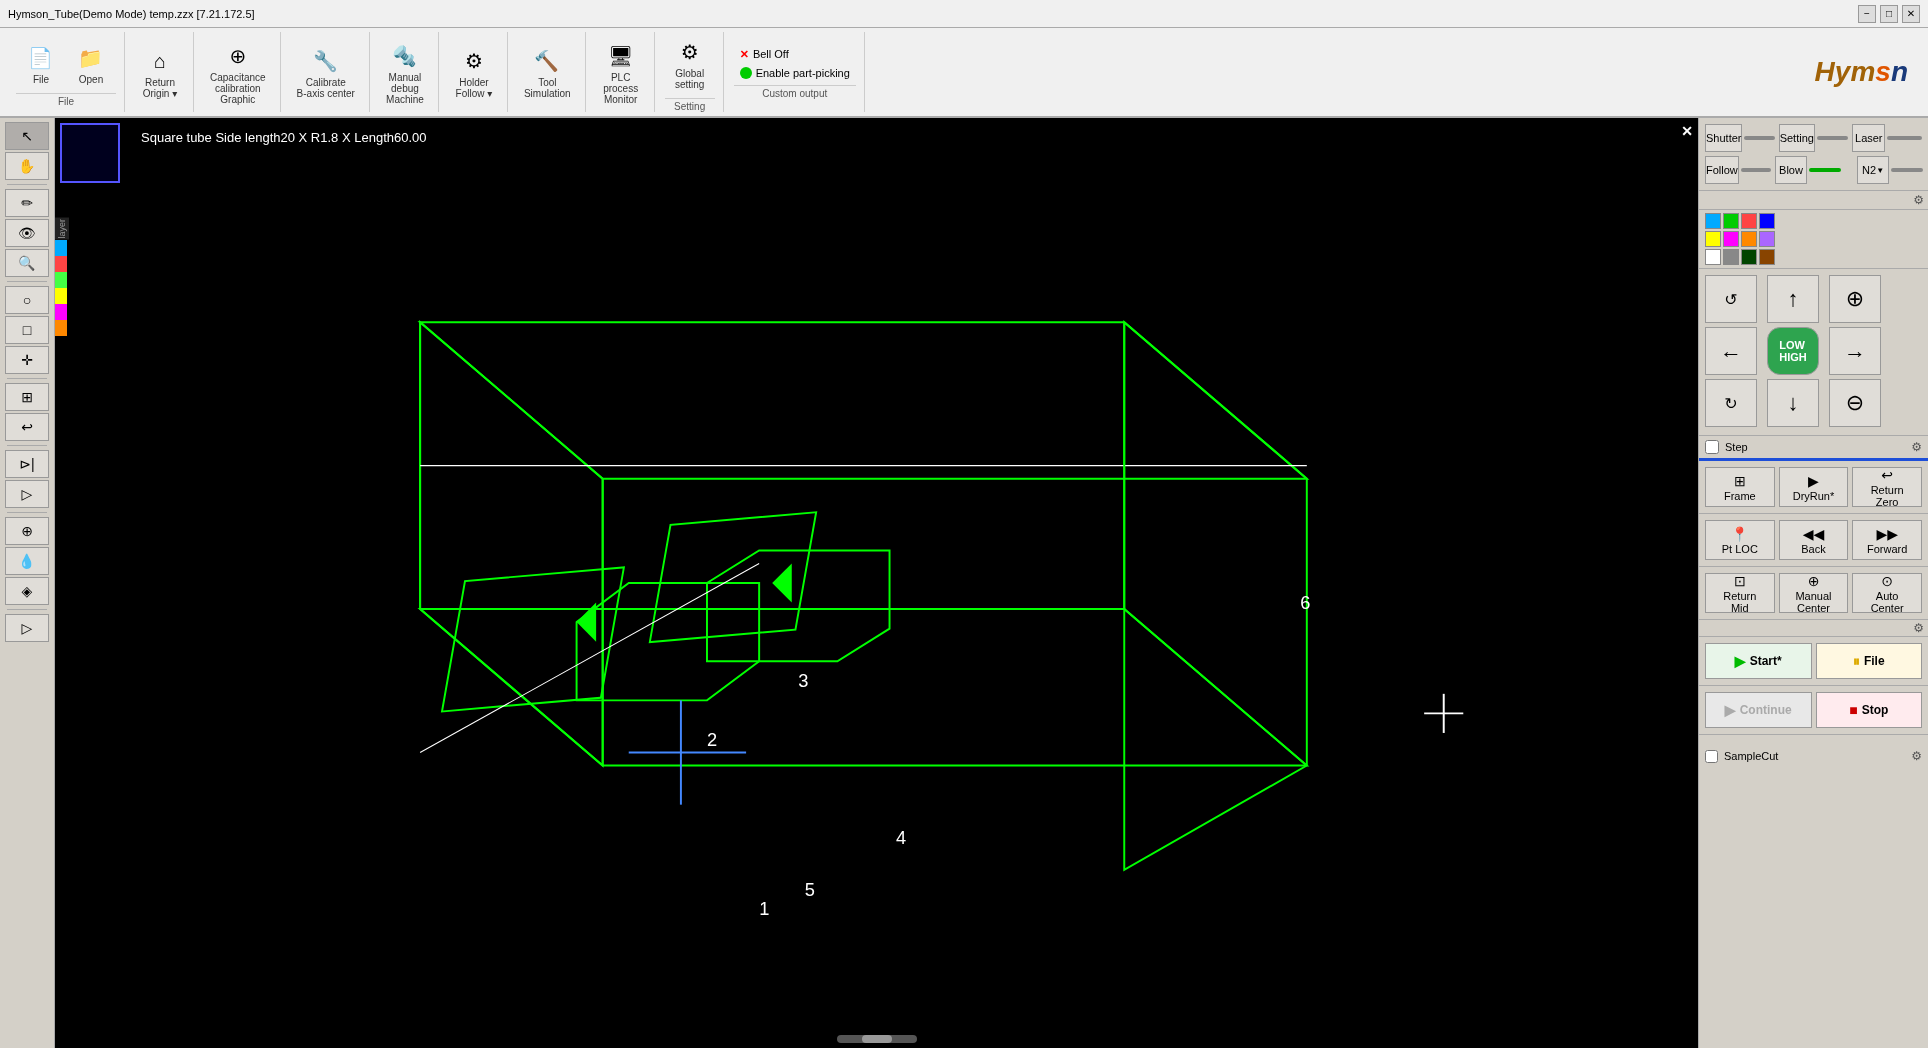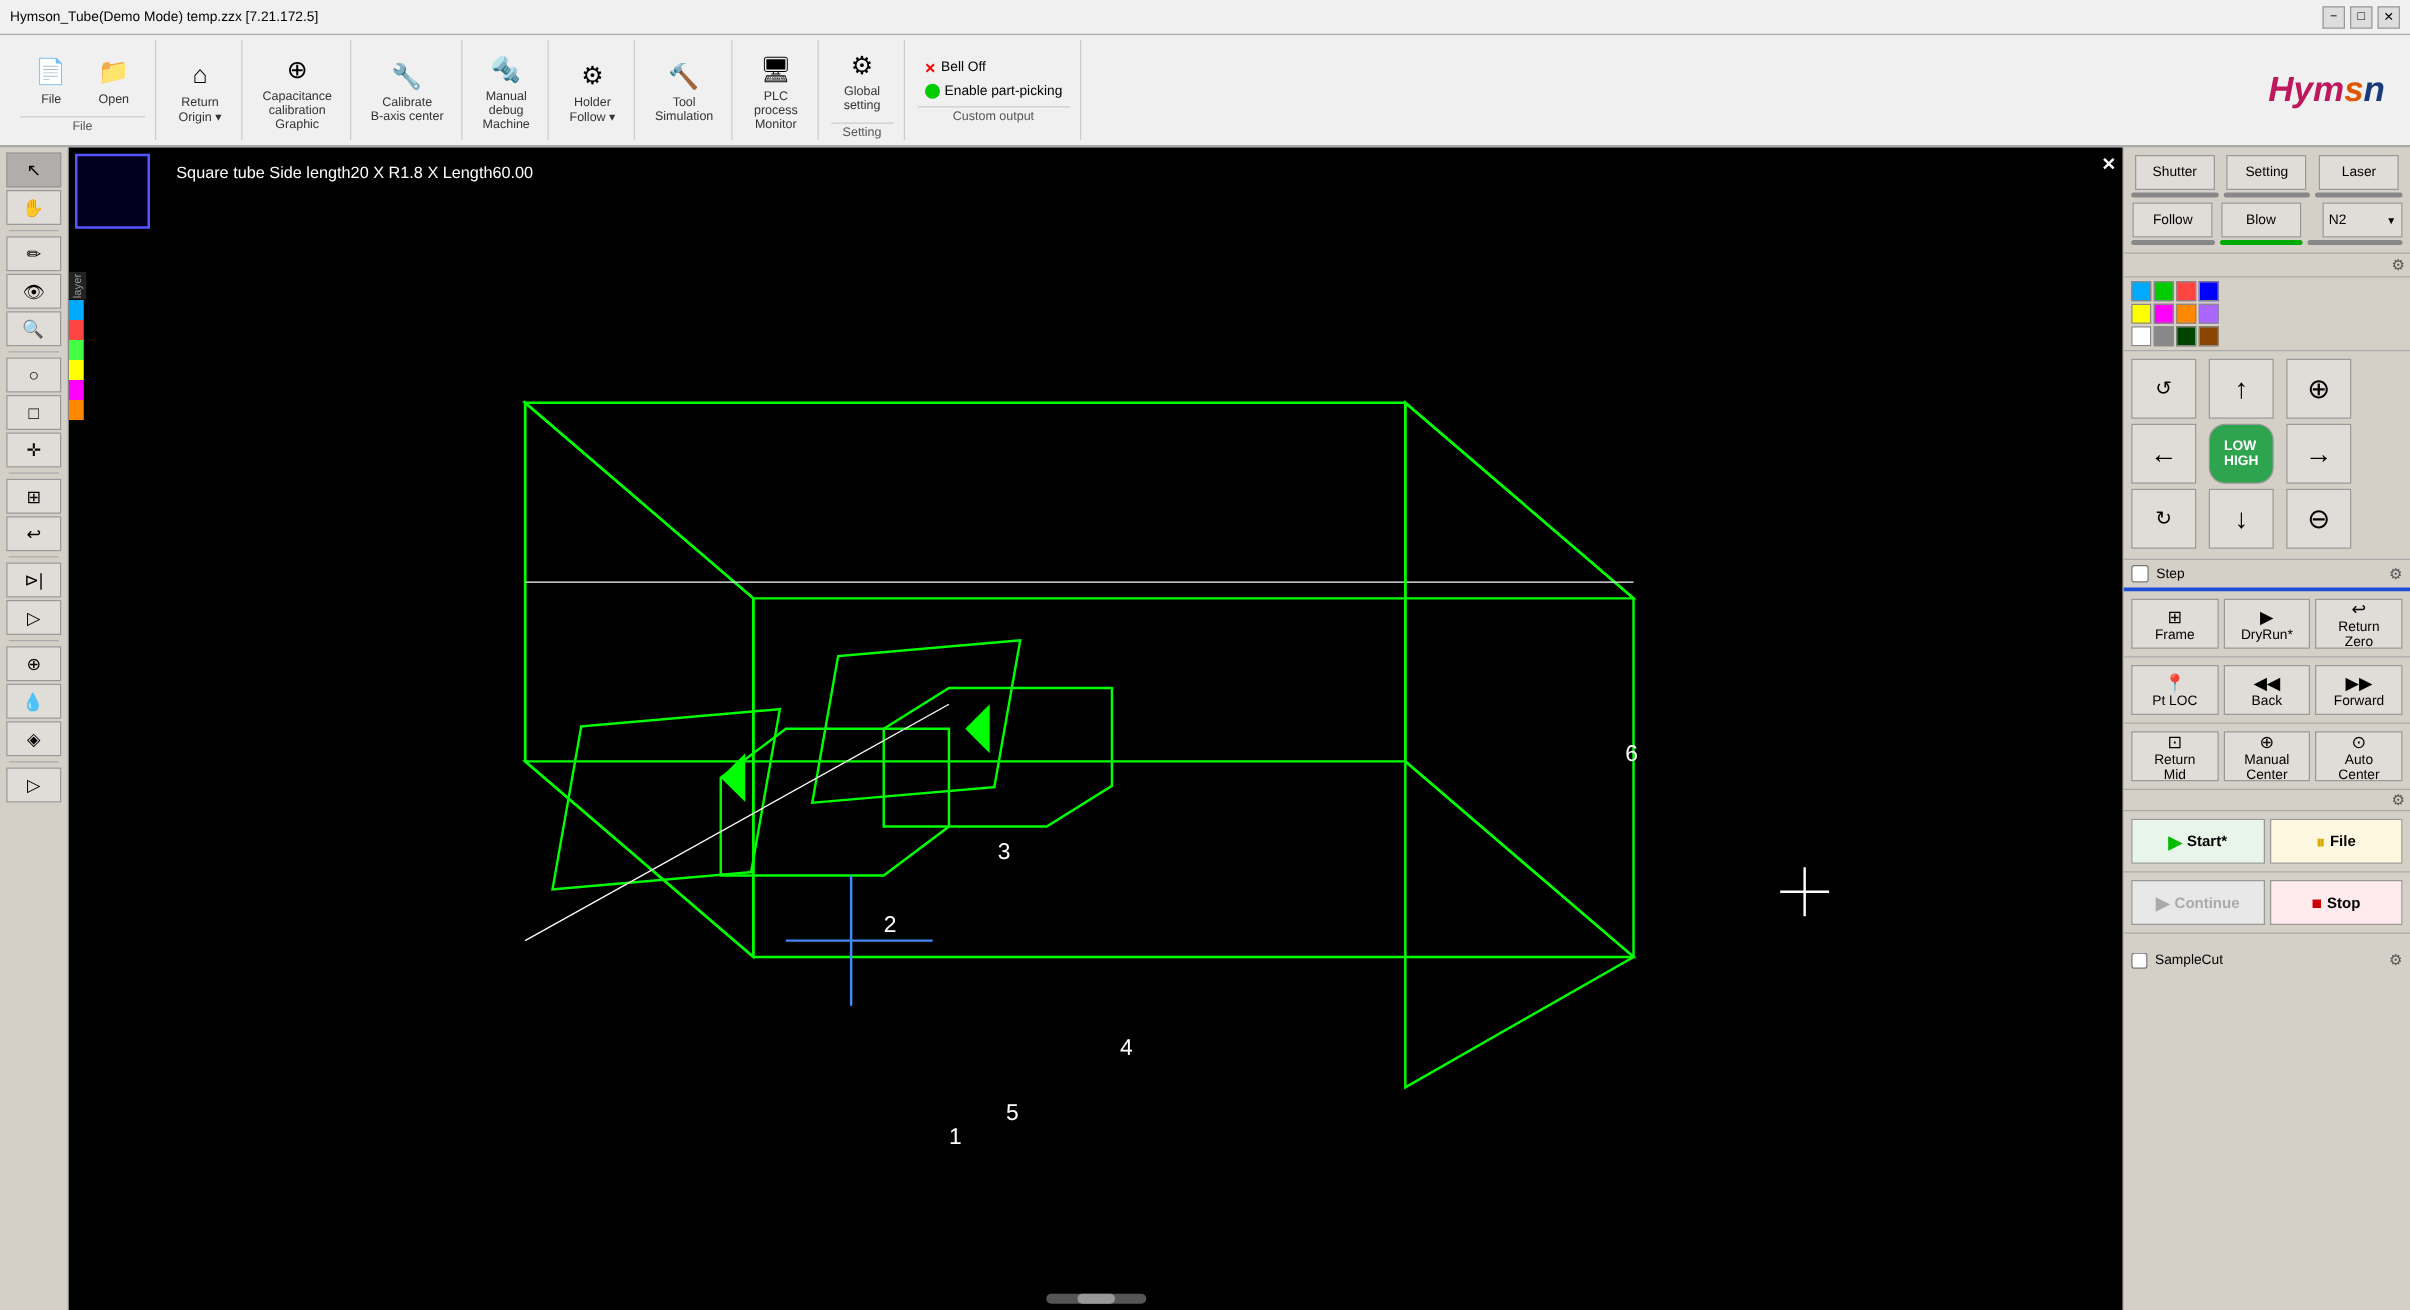--- a/index.html
+++ b/index.html
@@ -40,21 +40,21 @@
     
     #canvas-area { flex: 1; background: #000; position: relative; overflow: hidden; }
     #canvas-label { position: absolute; top: 10px; left: 80px; color: white; font-size: 13px; background: rgba(0,0,0,0.5); padding: 2px 6px; }
     #shape-preview { position: absolute; top: 5px; left: 5px; width: 60px; height: 60px; border: 2px solid #5555ff; background: rgba(0,0,100,0.3); }
 
     
     #main-svg { width: 100%; height: 100%; }
 
     
     #right-panel { width: 230px; background: #d4d0c8; border-left: 1px solid #aaa; display: flex; flex-direction: column; }
-    .control-item { display: flex; flex-direction: column; align-items: center; gap: 2px; }
+    .control-item { display: flex; align-items: center; gap: 2px; }
     .control-indicator { width: 100%; height: 4px; background: #888; border-radius: 2px; }
     .control-indicator.active { background: #00aa00; }
     .control-btn { width: 64px; height: 28px; background: #e0ddd8; border: 1px solid #999; cursor: pointer; font-size: 11px; display: flex; align-items: center; justify-content: center; }
     .dir-btn { width: 52px; height: 48px; background: #e0ddd8; border: 1px solid #999; cursor: pointer; display: flex; align-items: center; justify-content: center; font-size: 18px; }
     .low-high-btn { background: #2ea44f; color: white; font-weight: bold; font-size: 12px; border-radius: 13px; }
 
     
     .step-row { display: flex; align-items: center; padding: 4px 6px; gap: 6px; border-bottom: 3px solid #1d4ed8; }
     .step-check { width: 14px; height: 14px; }
     
@@ -179,21 +179,21 @@
     </div>
     <div class="setting-item">
       <span class="led-green"></span>
       <span>Enable part-picking</span>
     </div>
     <div class="toolbar-group-label">Custom output</div>
   </div>
 
   <div id="logo-area">
     <div id="logo">
-      <span style="color:#be185d;margin-top:12px;">Hym</span><span style="color:#e05500;">s</span><span style="color:#1a3a7a;">n</span>
+      <span style="color:#a16207;margin-top:12px;">Hym</span><span style="color:#e05500;">s</span><span style="color:#1a3a7a;">n</span>
     </div>
   </div>
 </div>
 
 <div id="main">
 
   <div id="left-sidebar">
     <div class="sidebar-btn active">↖</div>
     <div class="sidebar-btn">✋</div>
     <div class="sidebar-divider"></div>

